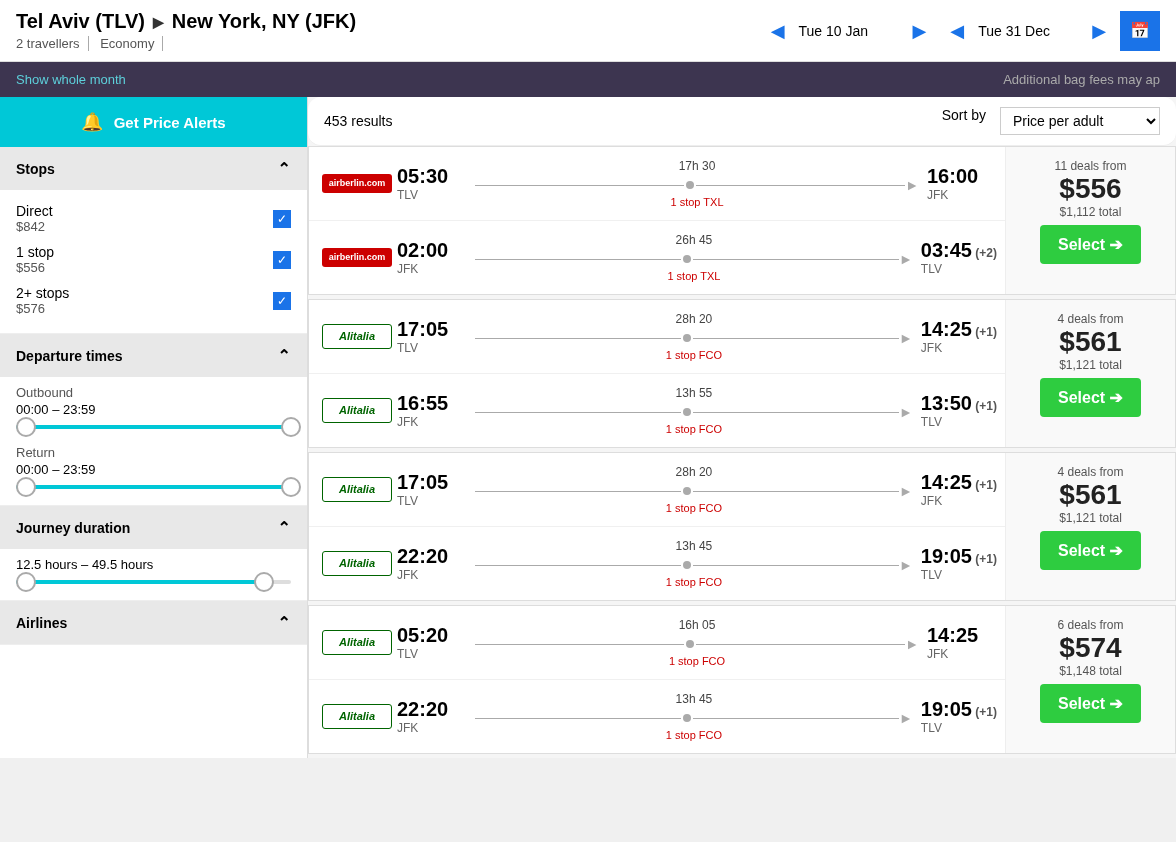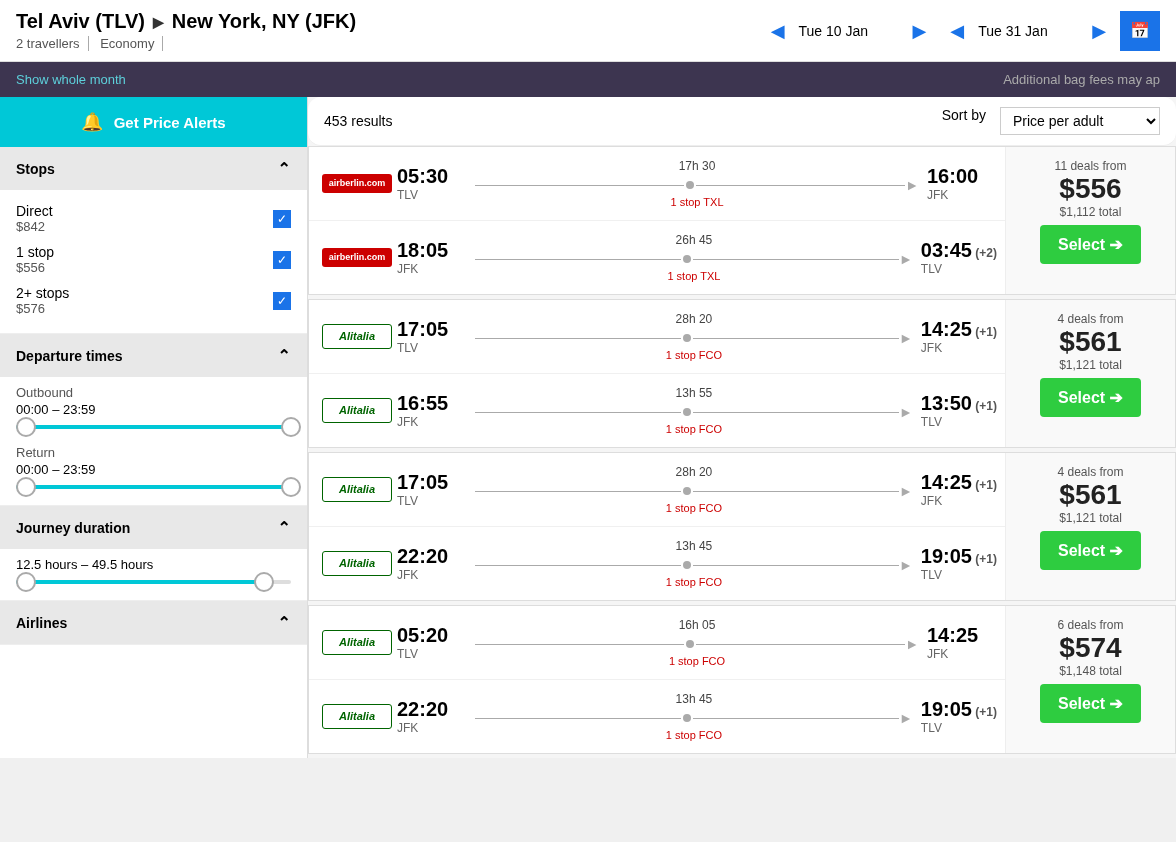--- a/index.html
+++ b/index.html
@@ -279,21 +279,21 @@
     </div>
   </div>
   <div class="header-nav">
     <div class="date-nav">
       <button class="nav-btn">◀</button>
       <span class="date-label">Tue 10 Jan</span>
       <button class="nav-btn">▶</button>
     </div>
     <div class="date-nav" style="margin-left:8px;">
       <button class="nav-btn">◀</button>
-      <span class="date-label">Tue 31 Jan</span>
+      <span class="date-label">Tue 31 Dec</span>
       <button class="nav-btn">▶</button>
     </div>
     <button class="cal-btn" style="margin-left:6px;">📅</button>
   </div>
 </div>
 
 <div class="banner">
   <span style="color:#5dcfda;cursor:pointer;font-size:13px;">Show whole month</span>
   <span style="color:#aaa;font-size:13px;">Additional bag fees may ap</span>
 </div>
@@ -426,21 +426,21 @@
                     <div class="arr-airport">JFK</div>
                   </div>
                 </div>
               </div>
               <div class="flight-row">
                 <div class="airline-logo">
                   <div class="airline-logo-box">airberlin.com</div>
                 </div>
                 <div class="flight-times">
                   <div class="time-col">
-                    <div class="dep-time">18:05</div>
+                    <div class="dep-time">02:00</div>
                     <div class="dep-airport">JFK</div>
                   </div>
                   <div class="duration-col">
       <div class="duration-text">26h 45</div>
       <div class="duration-line">
         <div class="line-segment"></div>
         <div class="stop-dot"></div>
         <div class="line-segment"></div>
         <span class="arrow-right">►</span>
       </div>

